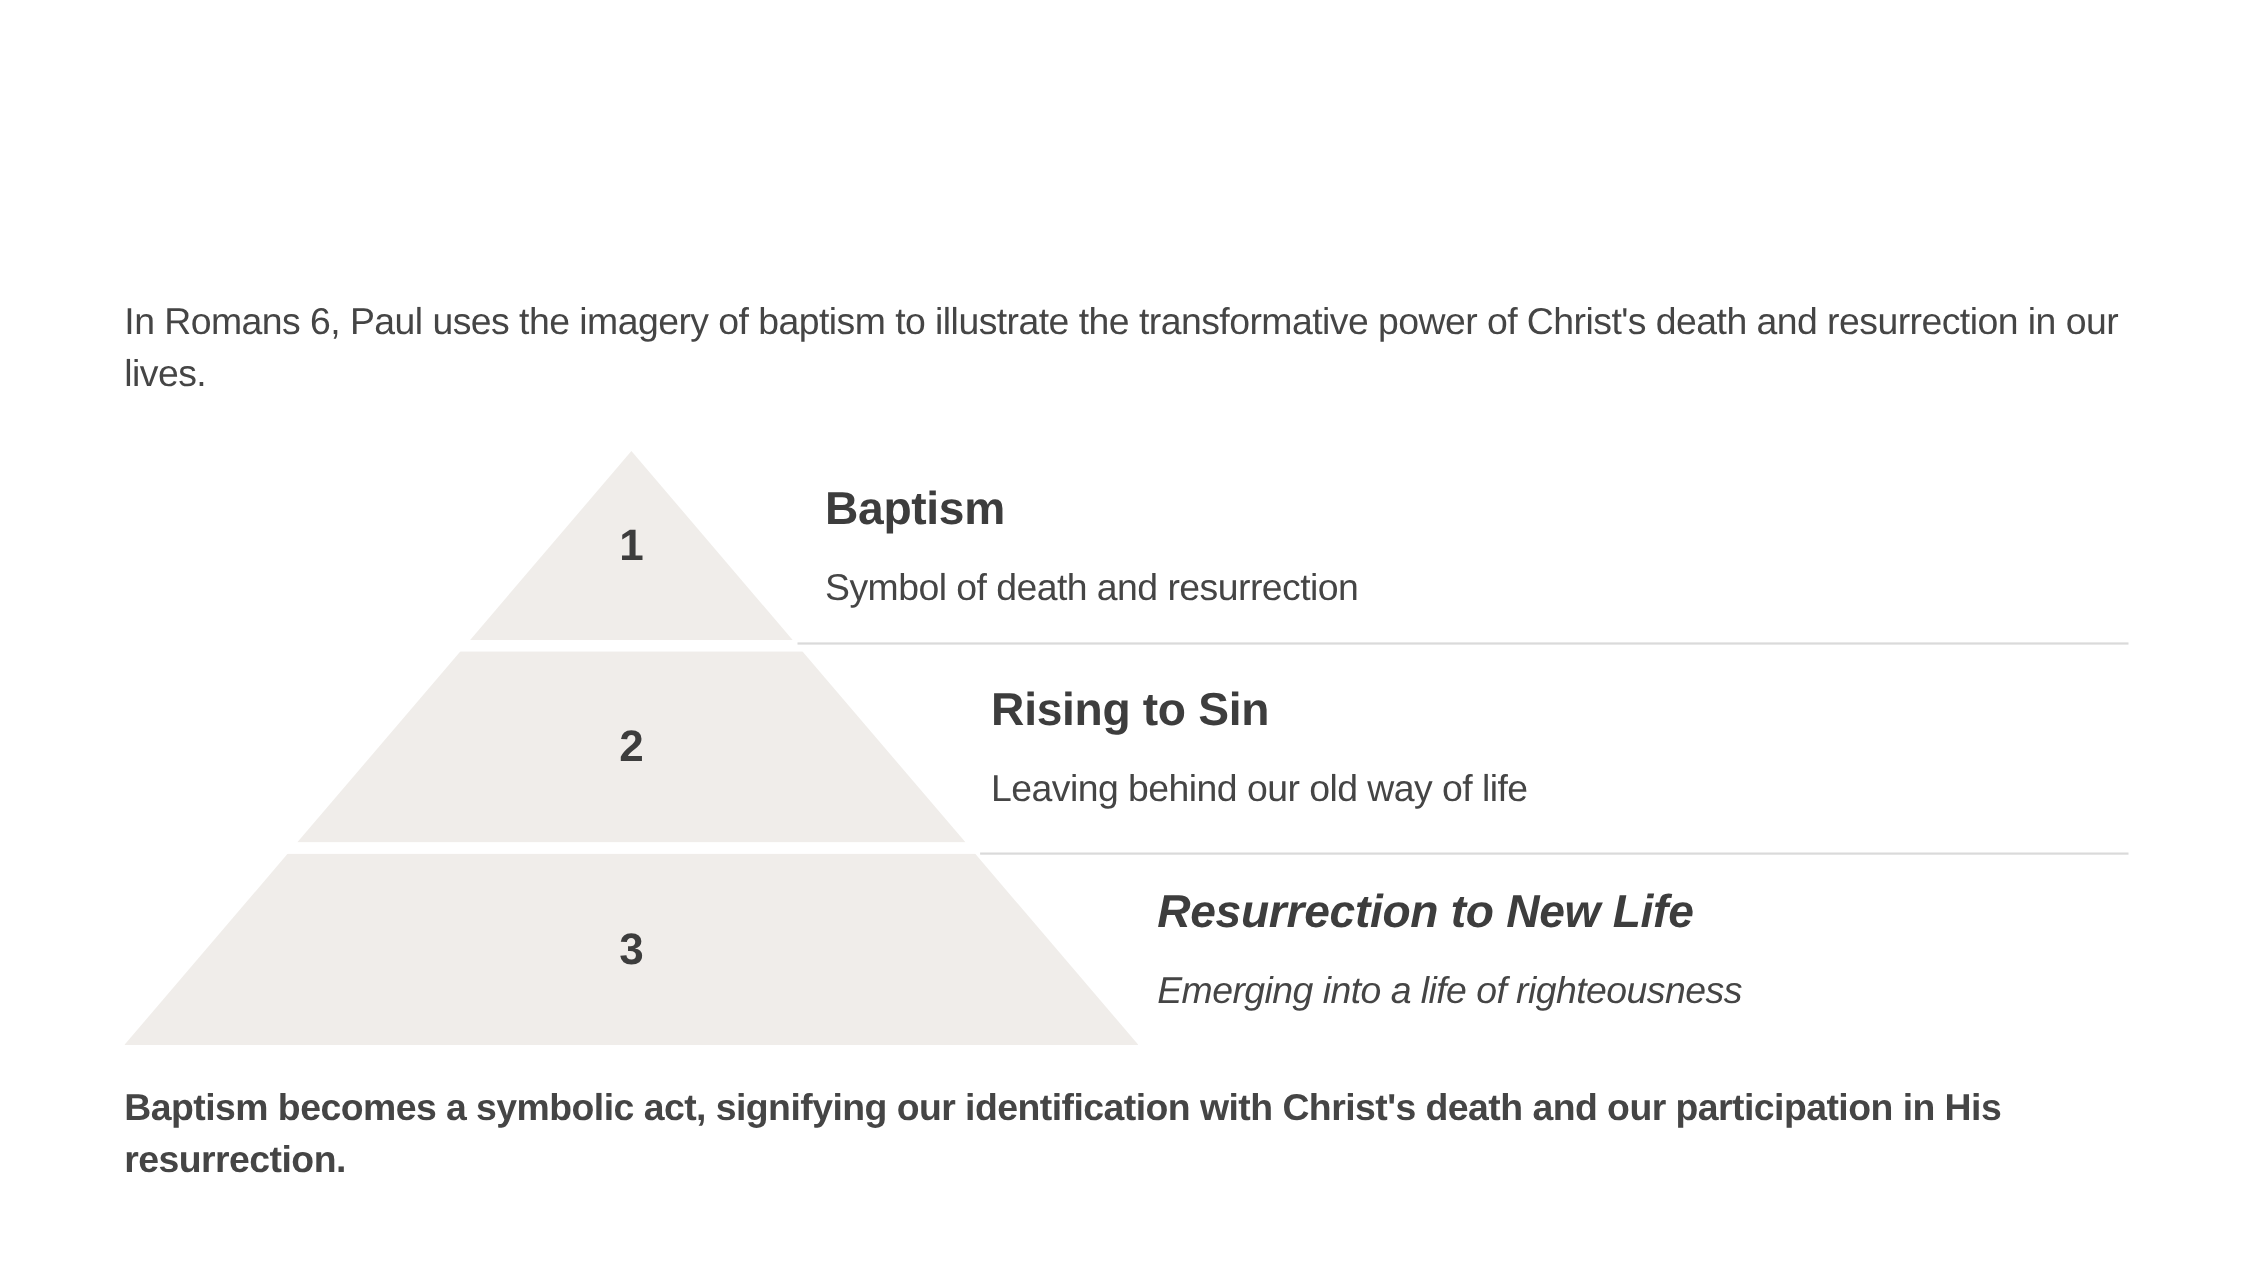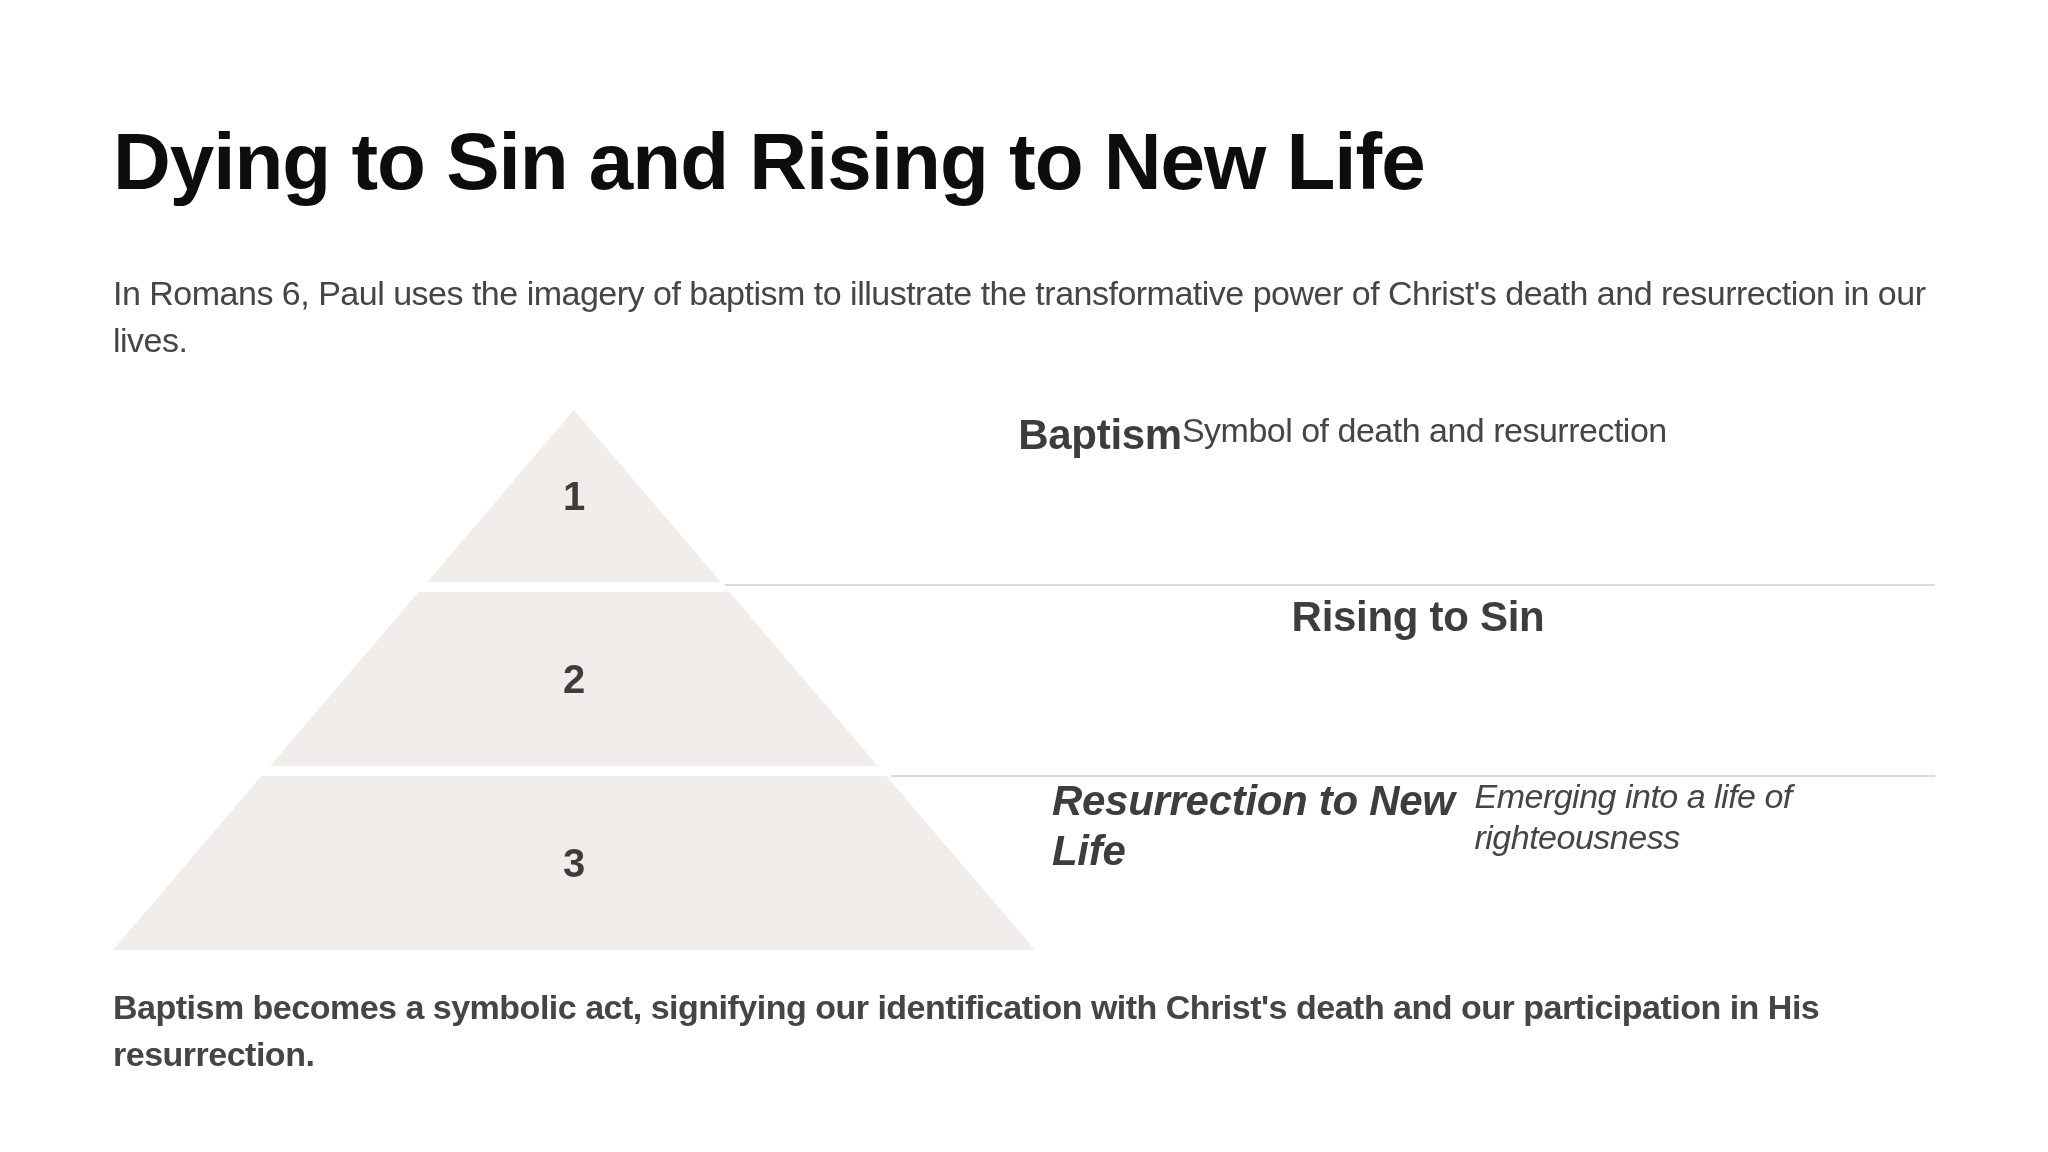--- a/index.html
+++ b/index.html
@@ -51,21 +51,21 @@
   .pyr-2{top:182px;height:174px;
     clip-path:polygon(33.15% 0%, 66.85% 0%, 82.96% 100%, 17.04% 100%);}
   .pyr-3{top:366px;height:174px;
     clip-path:polygon(16.12% 0%, 83.88% 0%, 100% 100%, 0% 100%);}
   .pyr-num{
     font-size:40px;font-weight:600;
     color:var(--number-text);
   }
   .row-text{
     position:absolute;right:0;
-    display:flex;flex-direction:row;justify-content:center;
+    display:flex;flex-direction:column;justify-content:center;
   }
   .row-1{top:0;height:172px;left:637px;}
   .row-2{top:182px;height:174px;left:788px;}
   .row-3{top:366px;height:174px;left:939px;font-style:italic;}
   .row-title{
     font-size:42px;line-height:1.2;font-weight:700;
     letter-spacing:-0.3px;
     color:var(--heading-text);
     margin-bottom:26px;
   }
@@ -88,21 +88,20 @@
     letter-spacing:-0.5px;
     color:var(--body-text);
     font-weight:bold;
   }
 </style>
 </head>
 <body>
 
 <div class="page">
 
-  <h1 class="title">Dying to Sin and Rising to New Life</h1>
 
   <p class="intro">In Romans 6, Paul uses the imagery of baptism to illustrate the transformative power of Christ's death and resurrection in our lives.</p>
 
   <div class="diagram">
 
     <div class="pyr-level pyr-1">
       <span class="pyr-num">1</span>
     </div>
     <div class="pyr-level pyr-2">
       <span class="pyr-num">2</span>
@@ -113,20 +112,21 @@
 
     <div class="row-text row-1">
       <div class="row-title">Baptism</div>
       <div class="row-desc">Symbol of death and resurrection</div>
     </div>
 
     <div class="divider divider-1"></div>
 
     <div class="row-text row-2">
       <div class="row-title">Rising to Sin</div>
+      <div class="row-desc">Leaving behind our old way of life</div>
     </div>
 
     <div class="divider divider-2"></div>
 
     <div class="row-text row-3">
       <div class="row-title">Resurrection to New Life</div>
       <div class="row-desc">Emerging into a life of righteousness</div>
     </div>
 
   </div>

